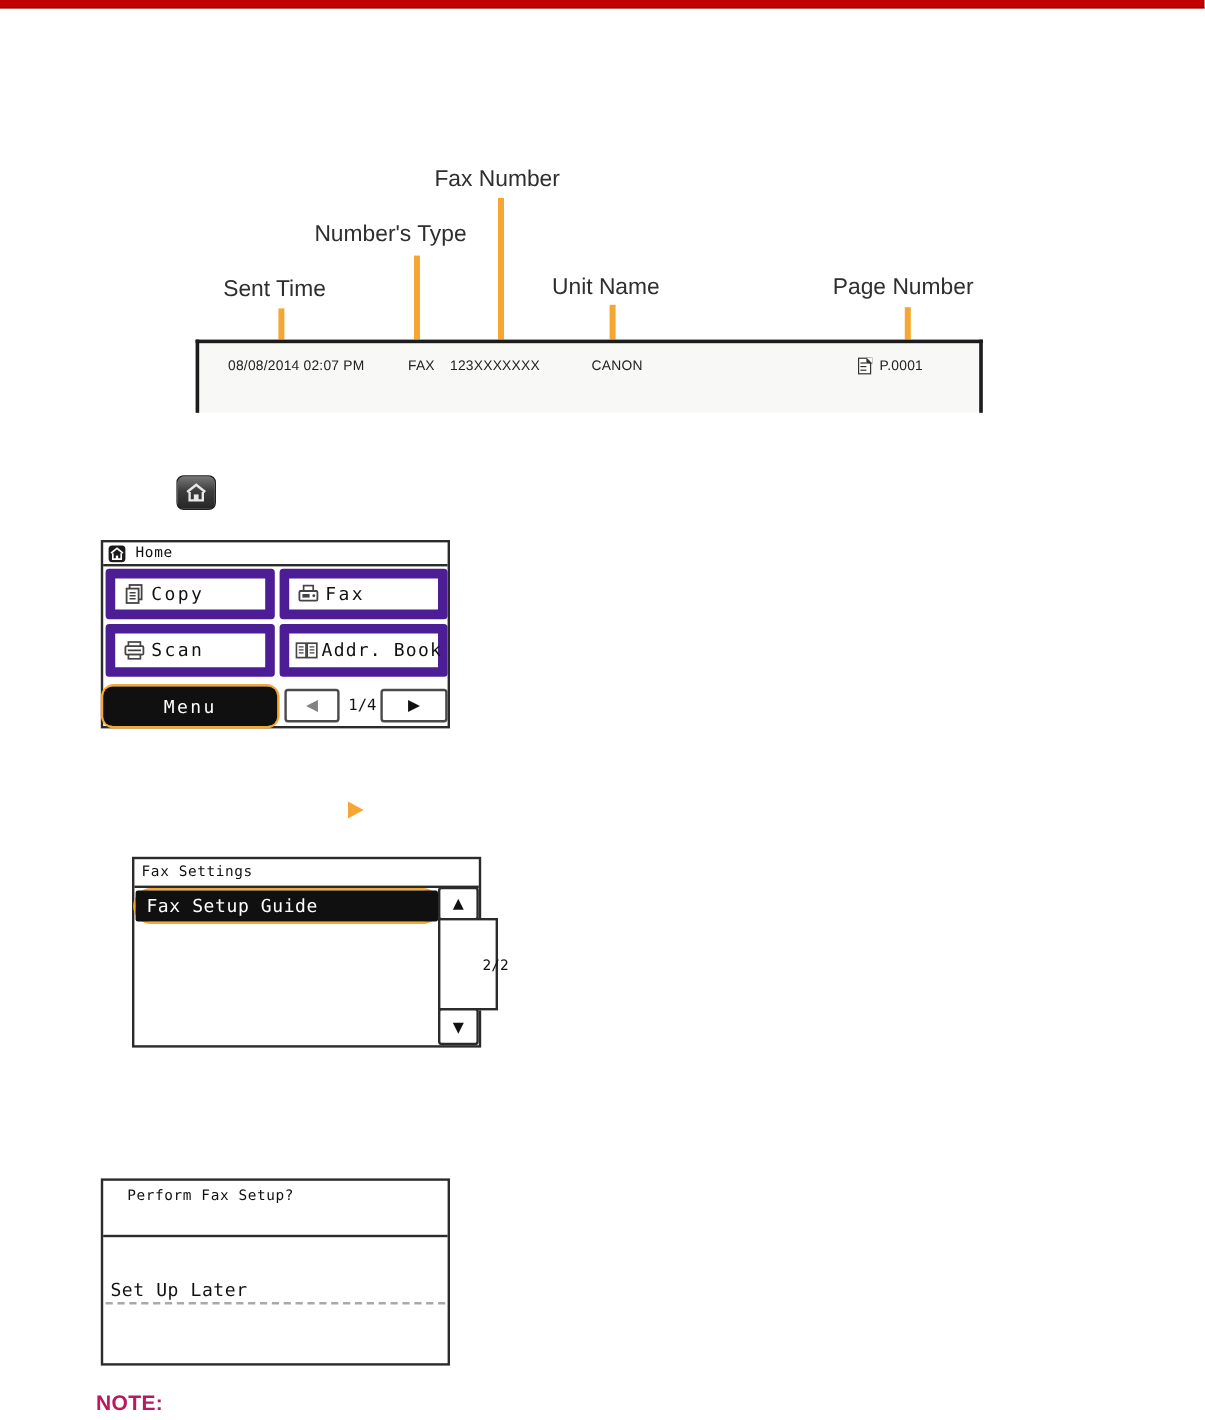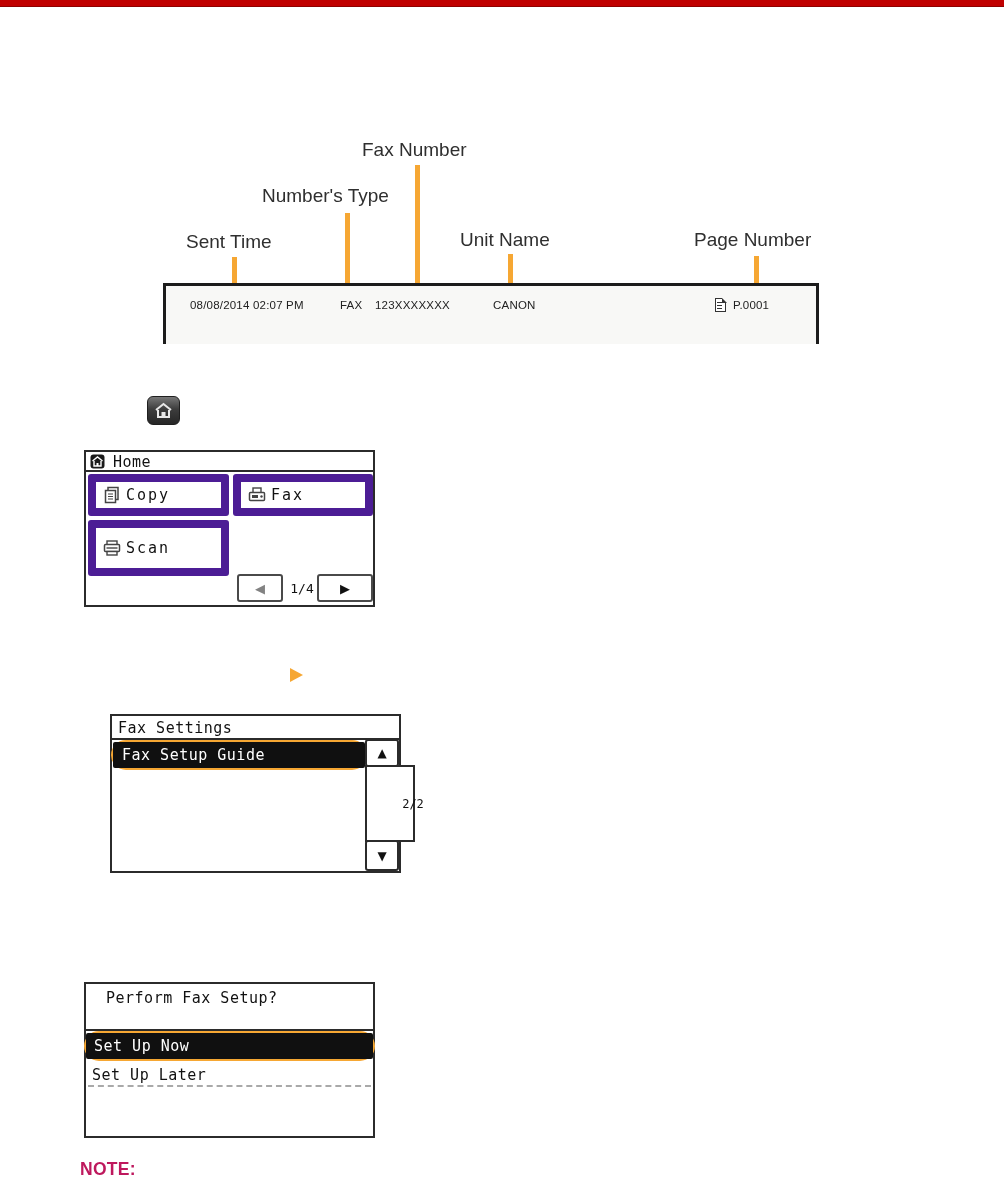--- a/index.html
+++ b/index.html
@@ -26,21 +26,21 @@
 
   
   .home-key{position:absolute;left:147px;top:396px;width:31px;height:27px;border-radius:6px;
             background:linear-gradient(180deg,#777 0%,#3d3d3d 45%,#262626 100%);
             border:1px solid #1f1f1f;display:flex;align-items:center;justify-content:center;}
 
   
   .lcd{position:absolute;background:#fff;border:2px solid #2b2b2b;box-sizing:border-box;
        font-family:"DejaVu Sans Mono",monospace;color:#111;}
   .lcd *{box-sizing:border-box;}
-  .lcd-title{position:absolute;font-size:15px;letter-spacing:.5px;white-space:nowrap;}
+  .lcd-title{position:absolute;font-size:12px;letter-spacing:.5px;white-space:nowrap;}
   .lcd-hr{position:absolute;left:0;width:100%;height:2px;background:#2b2b2b;}
 
   .cellbtn{position:absolute;border:8px solid #4c1d95;border-radius:3px;background:#fff;
            display:flex;align-items:center;padding-left:7px;gap:5px;}
   .cellbtn .lbl{font-size:15px;letter-spacing:2px;white-space:nowrap;}
 
   .oring{position:absolute;border:2.5px solid #f6a733;border-radius:12px;}
   .pillbtn{width:100%;height:100%;background:#101010;border-radius:8px;color:#fff;
            display:flex;align-items:center;font-size:15px;white-space:nowrap;}
   .pillbtn.center{justify-content:center;letter-spacing:2px;}
@@ -137,33 +137,46 @@
         <svg width="18" height="18" viewBox="0 0 18 18">
           <rect x="5" y="2" width="8" height="5" fill="#fff" stroke="#444" stroke-width="1.4"></rect>
           <rect x="1.5" y="6.5" width="15" height="8" rx="1" fill="#fff" stroke="#444" stroke-width="1.5"></rect>
           <rect x="4" y="9" width="6" height="3" fill="#444"></rect>
           <circle cx="13.5" cy="10.5" r="1.2" fill="#444"></circle>
         </svg>
       </span>
       <span class="lbl">Fax</span>
     </div>
 
-    <div class="cellbtn" style="left:2px;top:68px;width:141px;height:56px;">
+    <div class="cellbtn" style="left:2px;top:68px;width:141px;height:44px;">
       <span>
         <svg width="18" height="18" viewBox="0 0 18 18">
           <rect x="4" y="2" width="10" height="4" fill="#fff" stroke="#444" stroke-width="1.4"></rect>
           <rect x="1.5" y="5.5" width="15" height="7" rx="1" fill="#fff" stroke="#444" stroke-width="1.5"></rect>
           <path d="M3.5 9 h11" stroke="#444" stroke-width="1.4"></path>
           <rect x="4" y="12.5" width="10" height="3.5" fill="#fff" stroke="#444" stroke-width="1.4"></rect>
         </svg>
       </span>
       <span class="lbl">Scan</span>
     </div>
 
-
+    <div class="cellbtn" style="left:147px;top:68px;width:140px;height:44px;padding-left:5px;gap:3px;">
+      <span>
+        <svg width="19" height="16" viewBox="0 0 19 16">
+          <rect x="1" y="2" width="8" height="12" fill="#fff" stroke="#444" stroke-width="1.4"></rect>
+          <rect x="10" y="2" width="8" height="12" fill="#fff" stroke="#444" stroke-width="1.4"></rect>
+          <path d="M3 5 h4 M3 7.5 h4 M3 10 h4 M12 5 h4 M12 7.5 h4 M12 10 h4" stroke="#444" stroke-width="1.1"></path>
+        </svg>
+      </span>
+      <span class="lbl" style="letter-spacing:1px;">Addr. Book</span>
+    </div>
+
+    <div class="oring" style="left:-2px;top:118px;width:149px;height:37px;border-radius:11px;">
+      <div class="pillbtn center">Menu</div>
+    </div>
 
     <div class="navbtn" style="left:151px;top:122px;width:46px;height:28px;color:#828282;">
       <span>◀</span>
     </div>
     <div class="pgnum" style="left:201px;top:122px;width:30px;height:28px;text-align:right;">1/4</div>
     <div class="navbtn" style="left:231px;top:122px;width:56px;height:28px;color:#111;">
       <span>▶</span>
     </div>
   </div>
 
@@ -185,23 +198,20 @@
     </div>
     <div class="scrollbtn" style="left:253px;top:124px;width:34px;height:31px;">
       <span>▼</span>
     </div>
   </div>
 
   <div class="lcd" style="left:84px;top:982px;width:291px;height:156px;">
     <div class="lcd-title" style="left:20px;top:5px;">Perform Fax Setup?</div>
     <div class="lcd-hr" style="top:45px;"></div>
 
-    <div class="oring" style="left:-2px;top:47px;width:291px;height:30px;border-radius:15px;">
-      <div class="pillbtn pill-round" style="padding-left:8px;letter-spacing:.5px;">Set Up Now</div>
-    </div>
 
     <div class="listitem" style="left:6px;top:82px;">Set Up Later</div>
     <div class="dashline" style="left:2px;top:101px;width:283px;"></div>
   </div>
 
   <div class="note" style="color:#be185d;">NOTE:</div>
 
 </div>
 
 </body></html>

